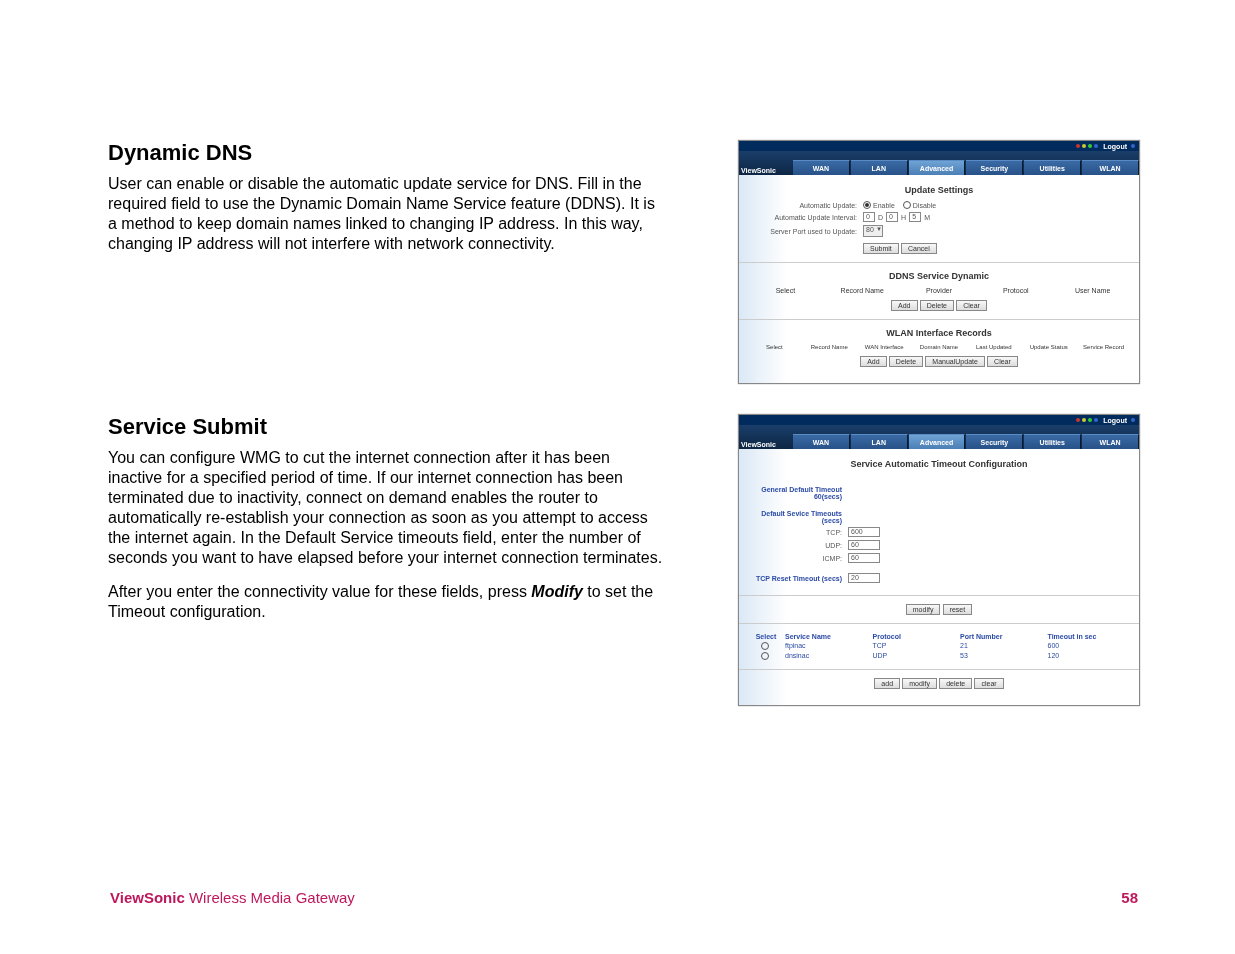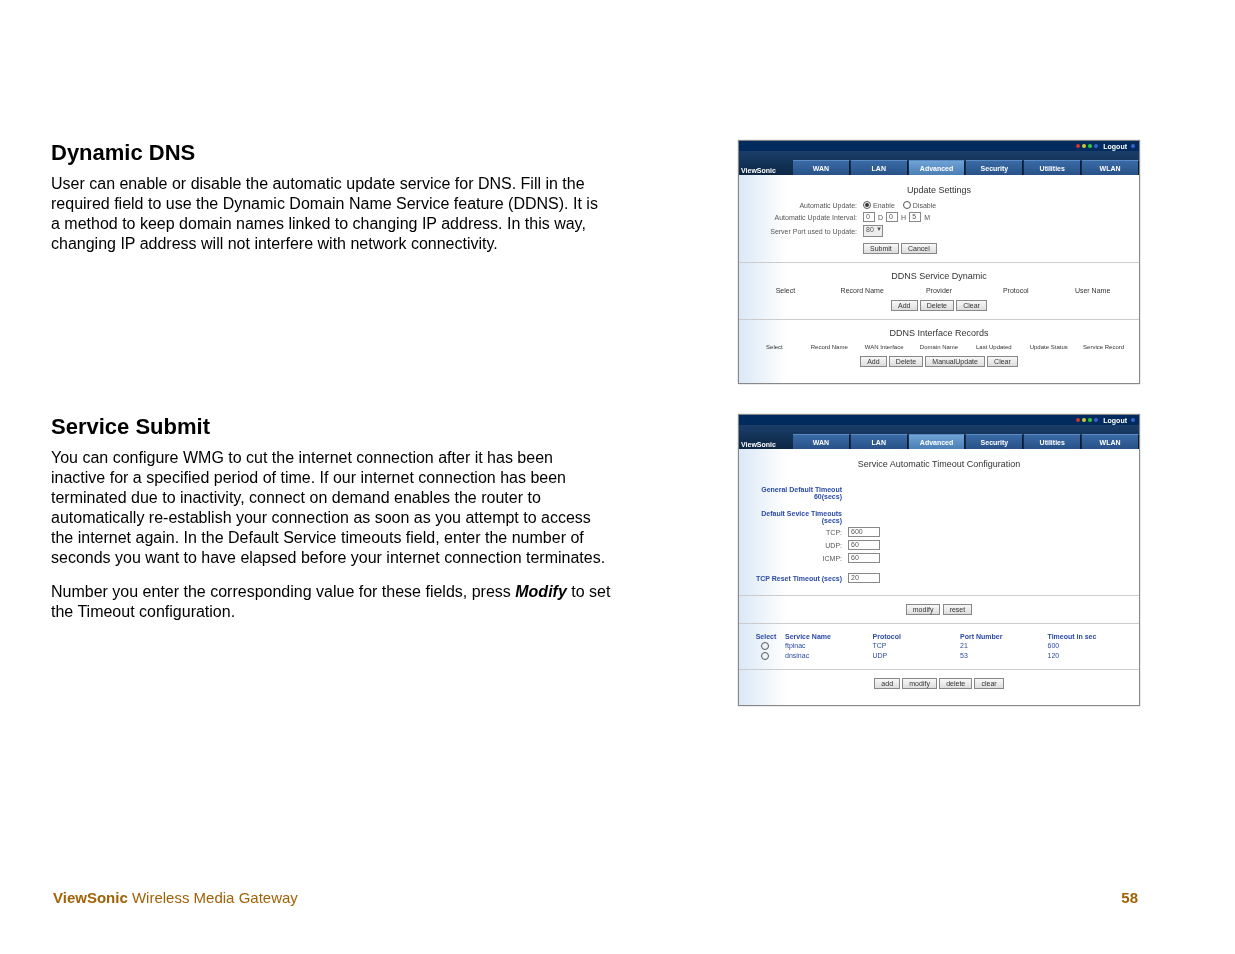--- a/index.html
+++ b/index.html
@@ -6,21 +6,21 @@
     margin: 0;
     padding: 0;
     font-family: Arial, Helvetica, sans-serif;
     background: #fff;
     width: 1235px;
     height: 954px;
     position: relative;
     box-sizing: border-box;
   }
   .page {
-    padding: 140px 95px 40px 51px;
+    padding: 140px 95px 40px 108px;
     display: flex;
     flex-direction: column;
     height: 100%;
     box-sizing: border-box;
   }
   .row {
     display: flex;
     gap: 40px;
   }
   .textcol {
@@ -100,21 +100,21 @@
     background: linear-gradient(#6fa3d6,#4b7fb5);
   }
   .ss-body {
     background: linear-gradient(to right, #dbe8f6 0%, #ffffff 12%, #ffffff 100%);
     padding: 4px 8px 10px 8px;
     min-height: 160px;
     position: relative;
   }
   .ss-section-title {
     text-align: center;
-    font-weight: normal;
+    font-weight: bold;
     font-size: 9px;
     margin: 6px 0;
   }
   .form-row {
     display: flex;
     align-items: center;
     font-size: 7px;
     margin: 3px 0;
     color: #555;
   }
@@ -174,21 +174,21 @@
   }
   .service-row > div { flex:1; text-align:left; padding-left:4px; }
   .service-row .sel { flex:0 0 18px; text-align:center; }
   .service-row.head { color:#2a4aa5; font-weight:bold; }
   .label-left { font-size:7px; color:#2a4aa5; font-weight:bold; text-align:right; padding-right:4px; }
   .footer {
     margin-top: auto;
     display: flex;
     justify-content: space-between;
     font-size: 15px;
-    color: #a16207;
+    color: #be185d;
     padding: 0 2px 8px 2px;
   }
   .footer .left .brand { font-weight: bold; }
   .footer .right { font-weight: bold; }
   .row2 { margin-top: 30px; }
 </style>
 </head>
 <body>
 
 <div class="page">
@@ -258,21 +258,21 @@
             <div>Provider</div>
             <div>Protocol</div>
             <div>User Name</div>
           </div>
           <div class="btn-row">
             <span class="btn">Add</span>
             <span class="btn">Delete</span>
             <span class="btn">Clear</span>
           </div>
           <div class="divider"></div>
-          <div class="ss-section-title">DDNS Interface Records</div>
+          <div class="ss-section-title">WLAN Interface Records</div>
           <div class="table-head" style="font-size:6px">
             <div>Select</div>
             <div>Record Name</div>
             <div>WAN Interface</div>
             <div>Domain Name</div>
             <div>Last Updated</div>
             <div>Update Status</div>
             <div>Service Record</div>
           </div>
           <div class="btn-row">
@@ -284,21 +284,21 @@
         </div>
       </div>
     </div>
   </div>
 
   <div class="row row2">
     <div class="textcol">
       <h2>Service Submit</h2>
       <p>You can configure WMG to cut the internet connection after it has been inactive for a specified period of time.  If our internet connection has been terminated due to inactivity, connect on demand enables the router to automatically re-establish your connection as soon as you attempt to access the internet again.  In the Default Service timeouts field, enter the number of seconds you want to have elapsed before your internet connection terminates.</p>
       <p>
-        <span>Number you enter the corresponding value for these fields, press </span><span class="bolditalic">Modify</span><span> to set the Timeout configuration.</span>
+        <span>After you enter the connectivity value for these fields, press </span><span class="bolditalic">Modify</span><span> to set the Timeout configuration.</span>
       </p>
     </div>
     <div class="screencol">
       <div class="screenshot">
         <div class="ss-topbar">
           <span></span>
           <span class="ss-dots">
             <span class="dot" style="background:#c33"></span>
             <span class="dot" style="background:#cc3"></span>
             <span class="dot" style="background:#3c3"></span>

